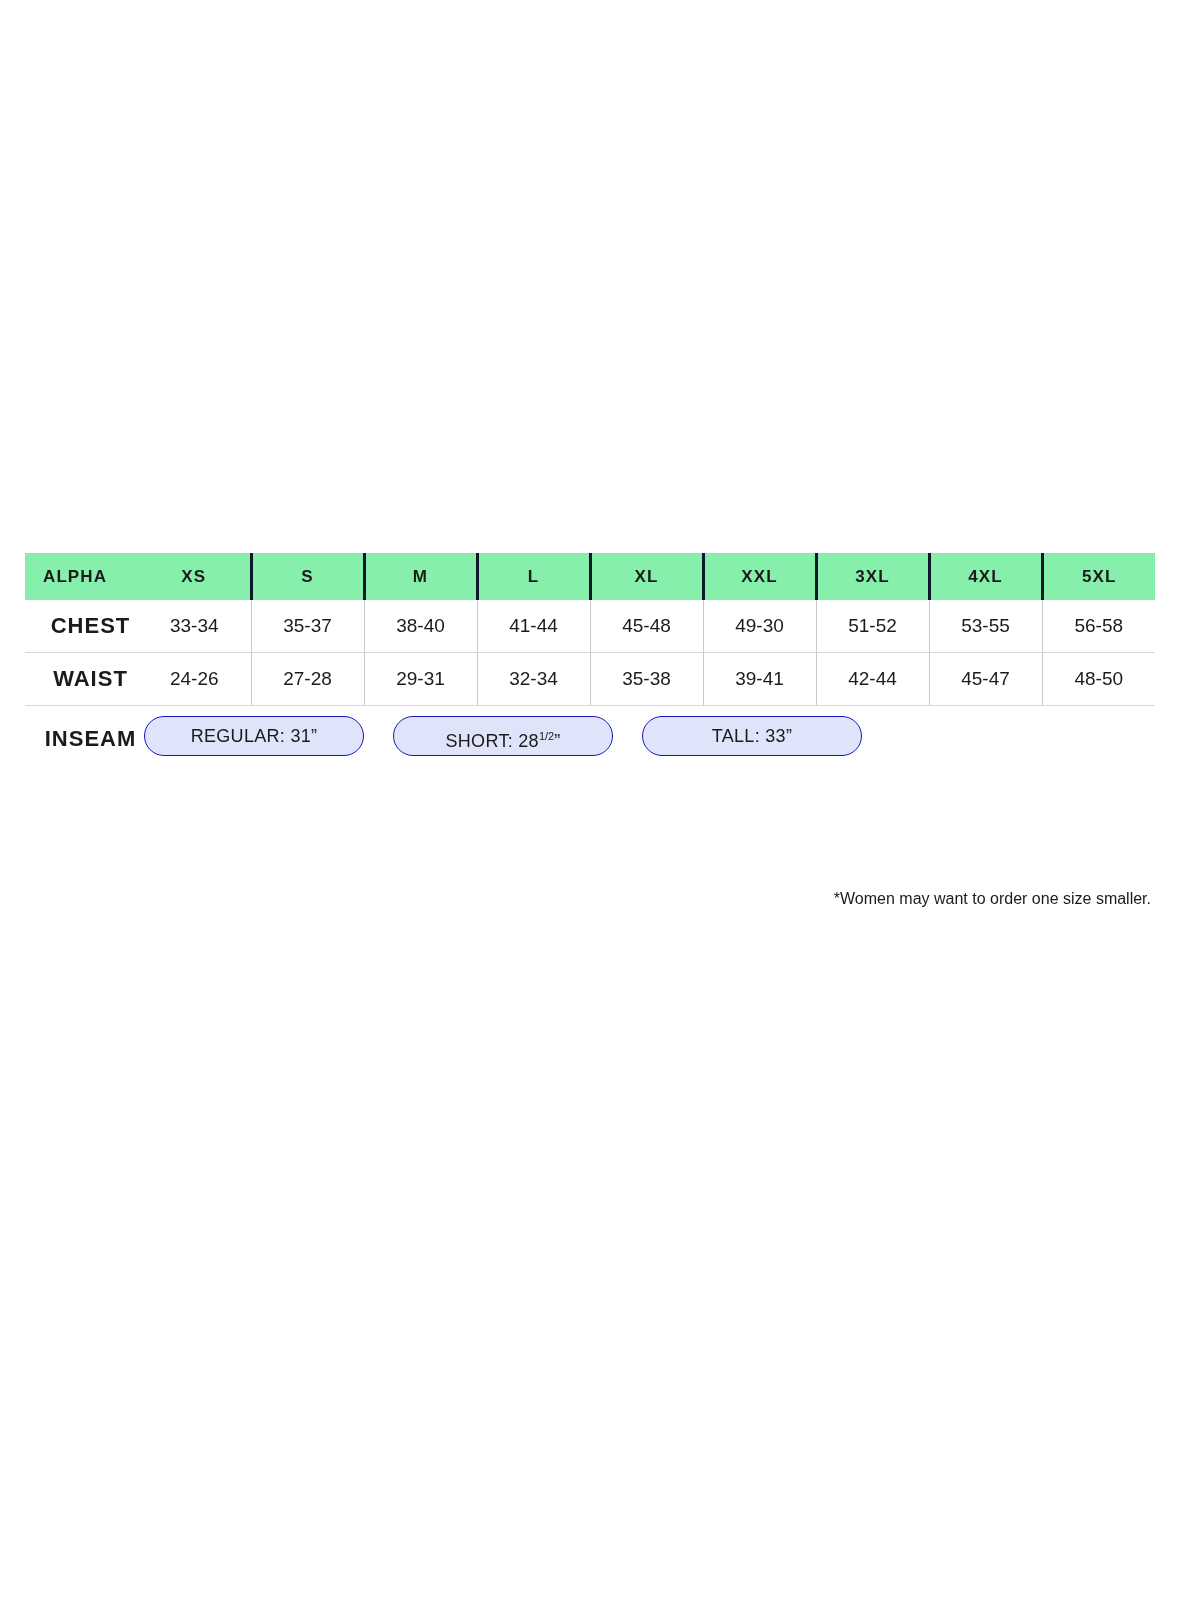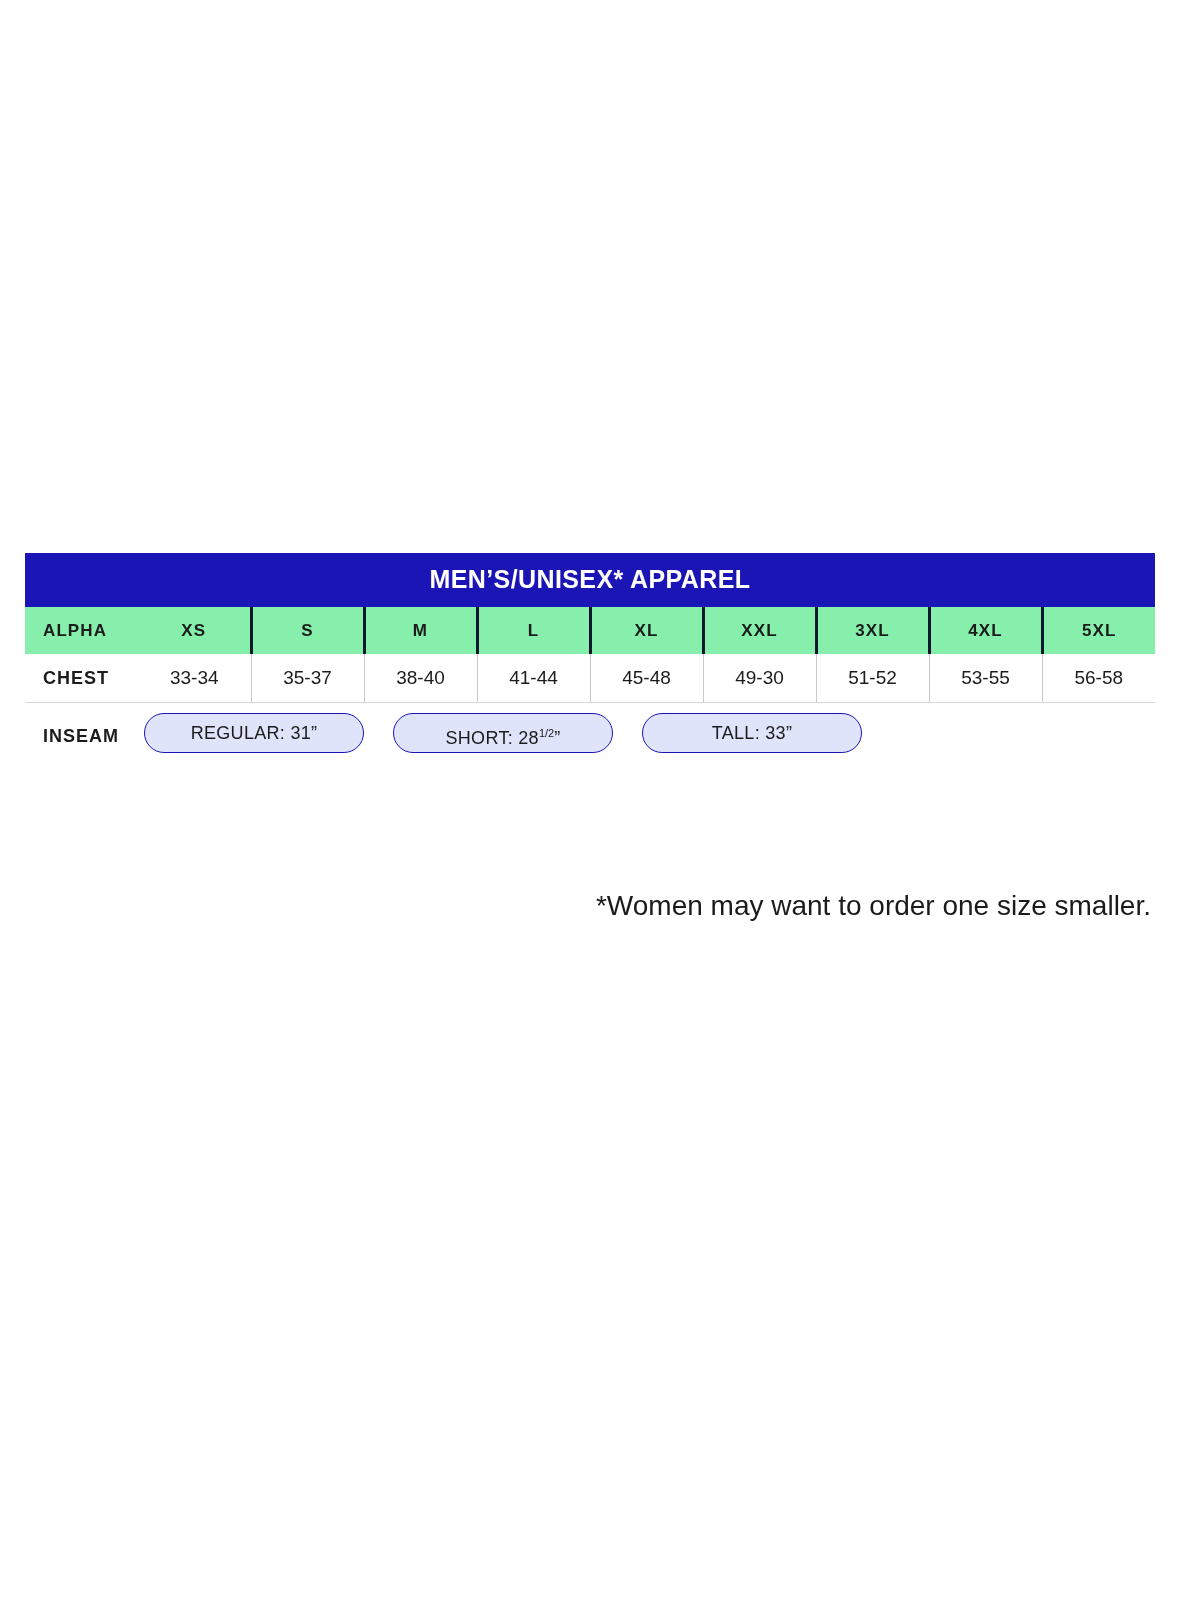--- a/index.html
+++ b/index.html
@@ -66,23 +66,23 @@
     font-size: 19px;
     text-align: center;
     padding: 13px 0 13px 0;
     border-right: 1px solid #c9c9c9;
     border-bottom: 1px solid #d8d8d8;
     color: #1b1b1b;
   }
   table.size-table td:last-child { border-right: none; }
 
   table.size-table td.row-label {
-    text-align: left;
+    text-align: center;
     padding-left: 18px;
-    font-size: 18px;
+    font-size: 22px;
     font-weight: bold;
     letter-spacing: 1px;
     border-right: none;
   }
 
   table.size-table tr:last-child td {
     border-bottom: none;
   }
 
   
@@ -119,32 +119,31 @@
     letter-spacing: 0;
   }
 
   
   .footnote {
     position: absolute;
     left: 25px;
     top: 890px;
     width: 1130px;
     text-align: right;
-    font-size: 28px;
+    font-size: 16px;
     color: #1b1b1b;
     padding-right: 4px;
     box-sizing: border-box;
   }
 </style>
 </head>
 <body>
 
 <div class="chart-wrap">
 
-  <div class="title-bar">MEN’S/UNISEX* APPAREL</div>
 
   <table class="size-table">
     <tbody>
         <tr class="header-row">
       <th class="row-label">ALPHA</th>
       <th>XS</th>
       <th>S</th>
       <th>M</th>
       <th>L</th>
       <th>XL</th>
@@ -160,20 +159,32 @@
       <td>35-37</td>
       <td>38-40</td>
       <td>41-44</td>
       <td>45-48</td>
       <td>49-30</td>
       <td>51-52</td>
       <td>53-55</td>
       <td>56-58</td>
     </tr>
 
+    <tr>
+      <td class="row-label">WAIST</td>
+      <td>24-26</td>
+      <td>27-28</td>
+      <td>29-31</td>
+      <td>32-34</td>
+      <td>35-38</td>
+      <td>39-41</td>
+      <td>42-44</td>
+      <td>45-47</td>
+      <td>48-50</td>
+    </tr>
 
 
     <tr class="inseam-row">
       <td class="row-label">INSEAM</td>
       <td class="inseam-cell" colspan="9">
         <div class="pill-track">
           <div class="pill">REGULAR: 31”</div>
           <div class="pill"><span>SHORT: 28</span><sup>1/2</sup><span>”</span></div>
           <div class="pill">TALL: 33”</div>
         </div>

